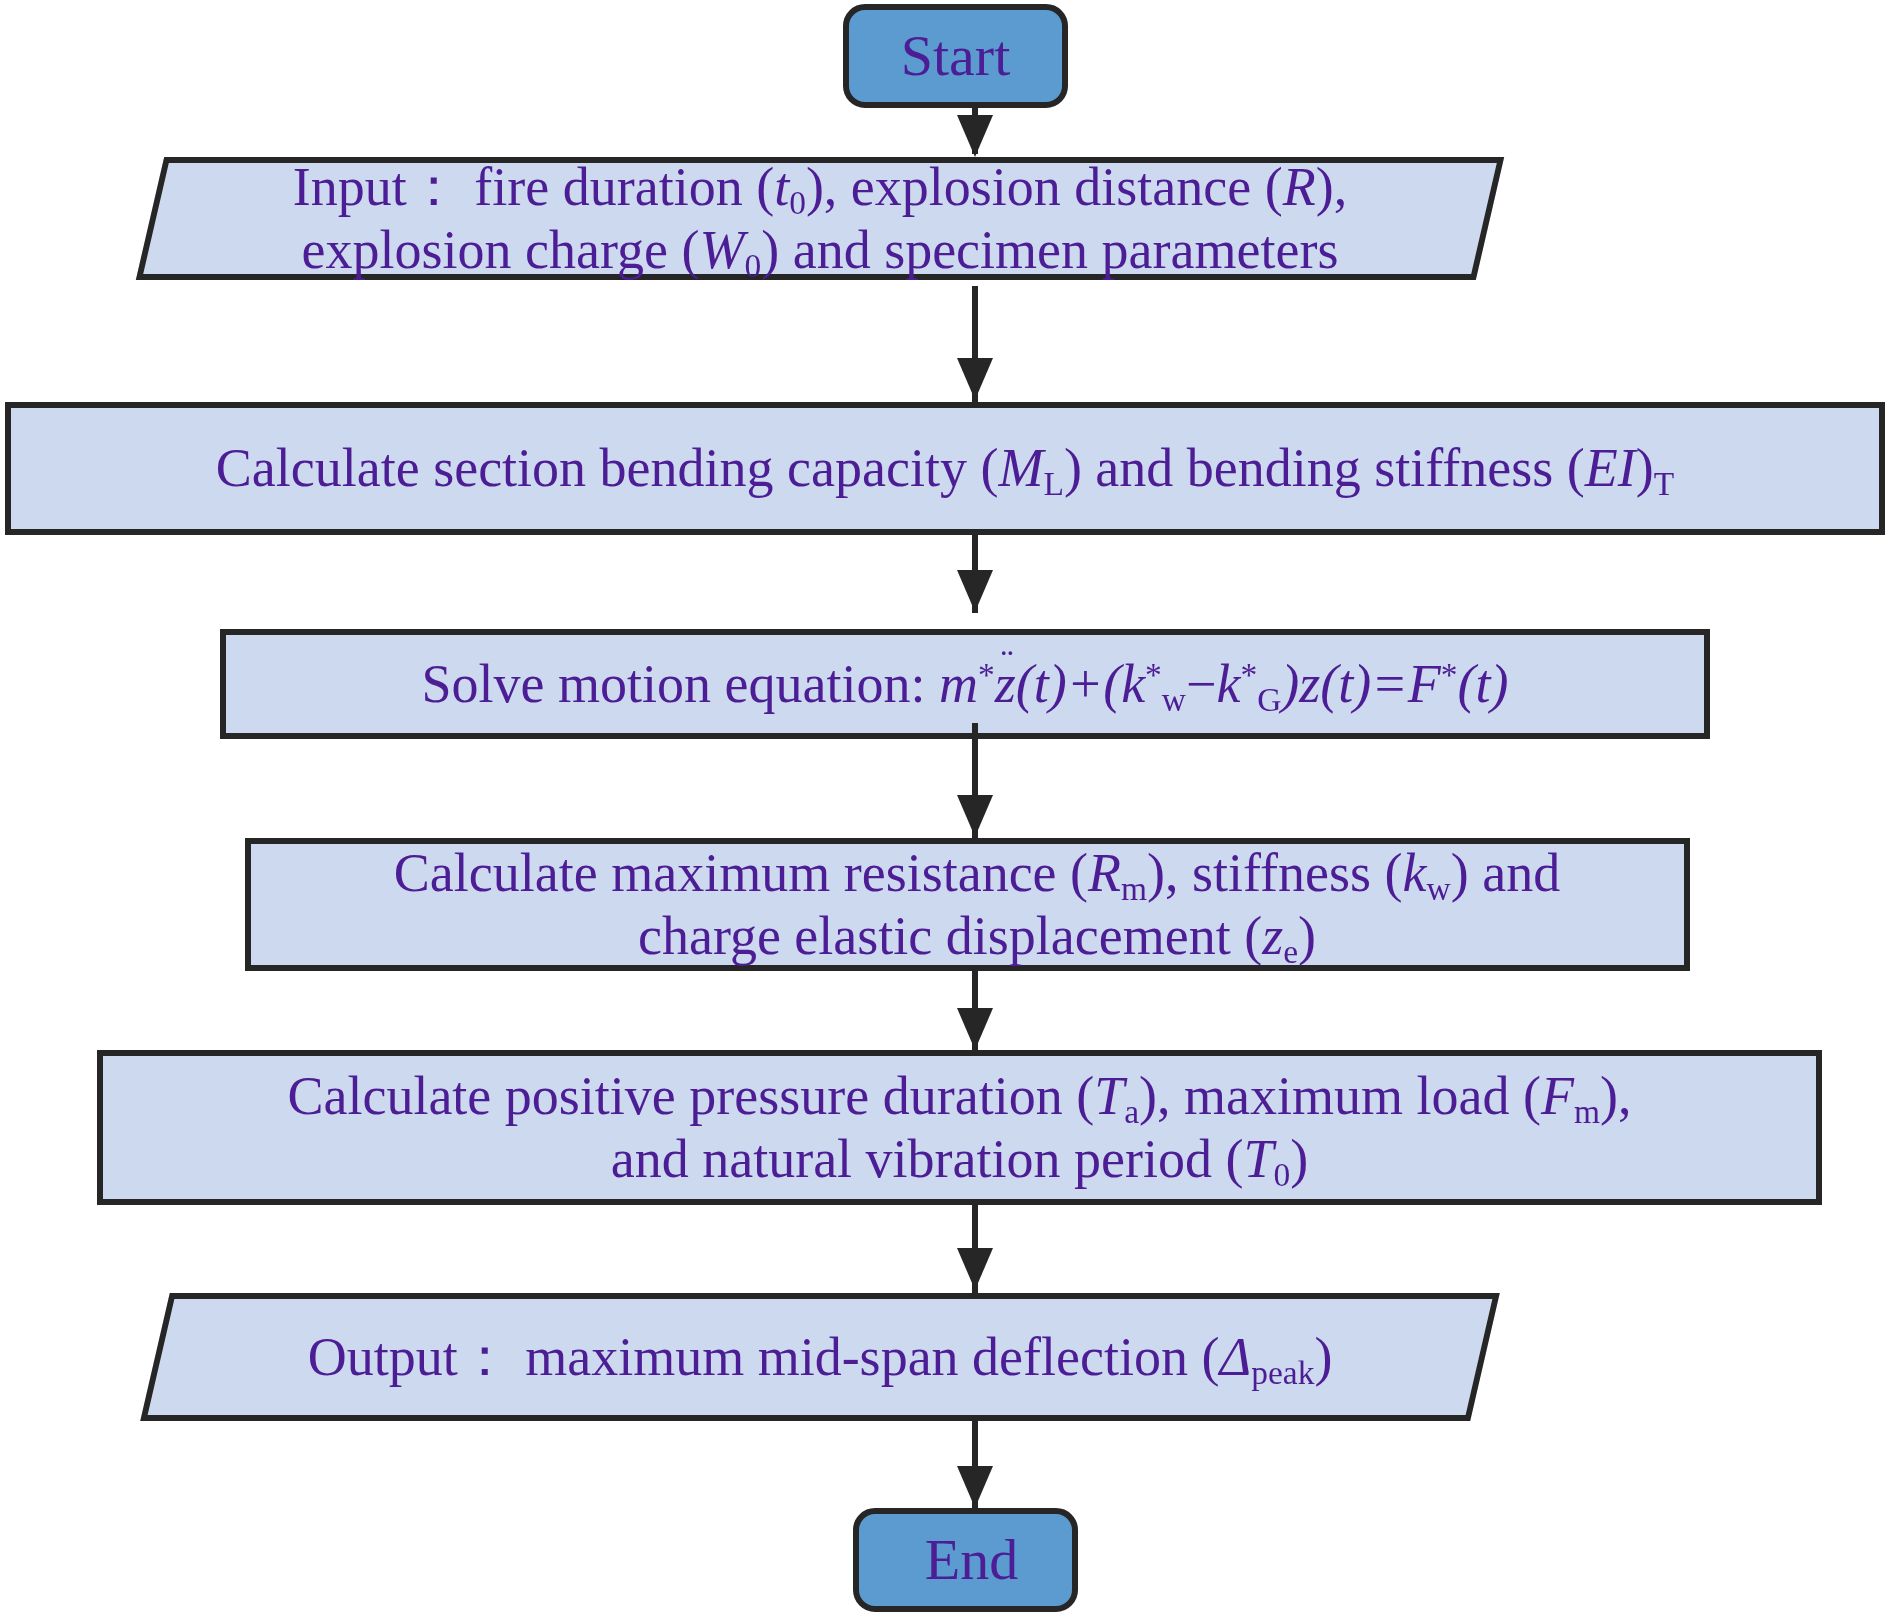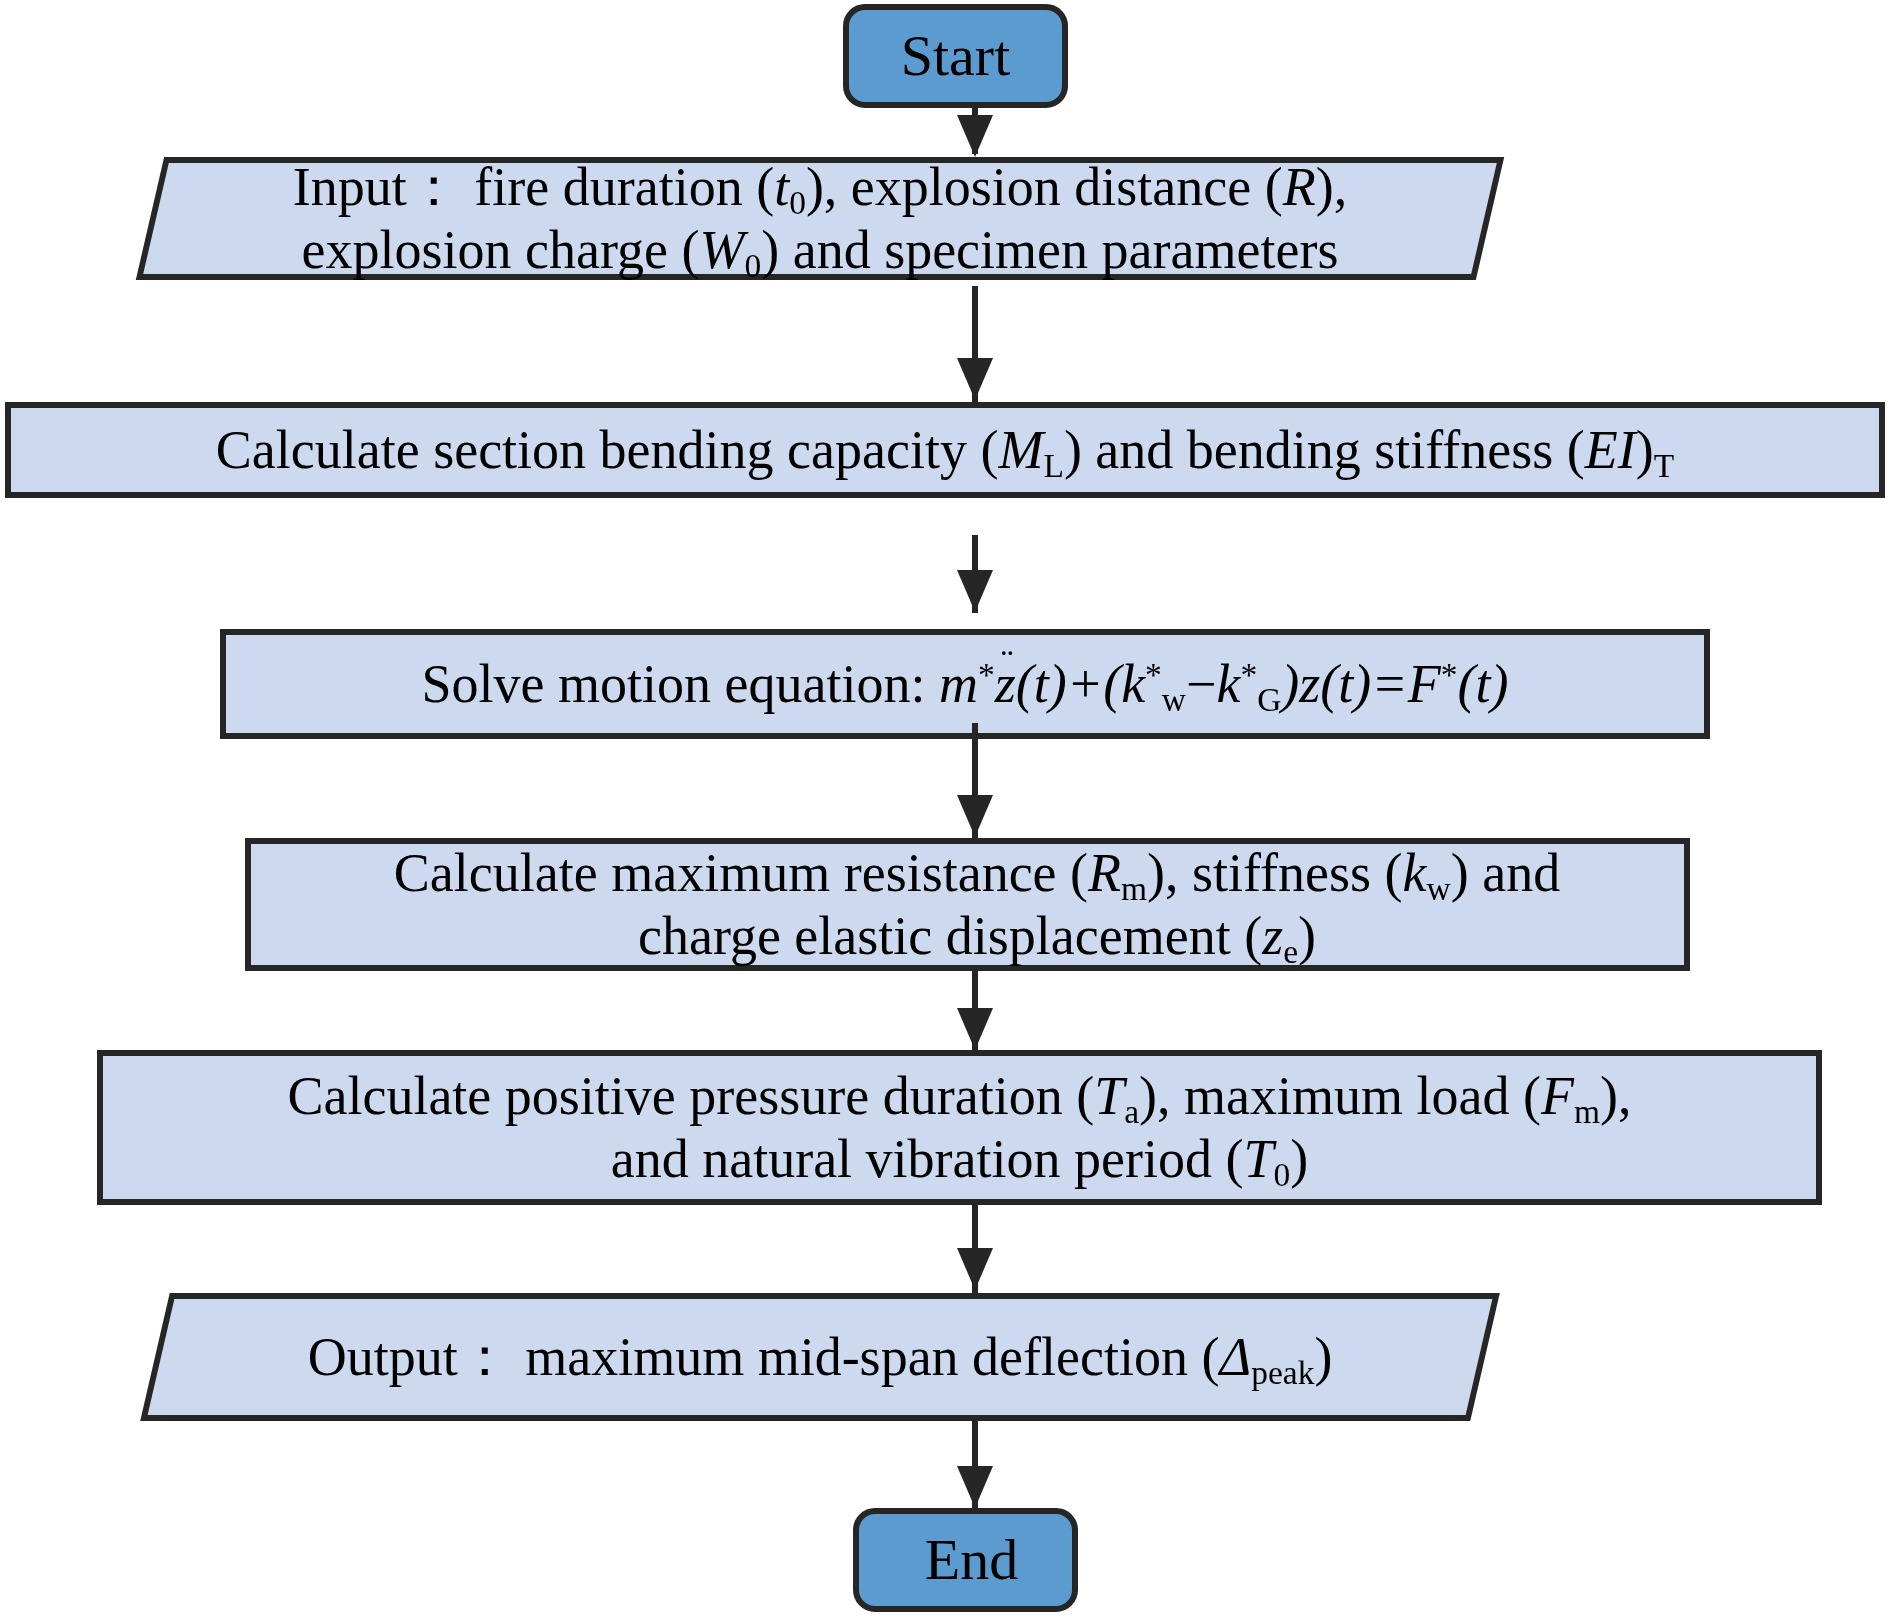--- a/index.html
+++ b/index.html
@@ -20,21 +20,21 @@
     height: 1621px;
   }
 
   
   .node-text {
     position: relative;
     z-index: 2;
     text-align: center;
     line-height: 1.16;
     white-space: nowrap;
-    color: #000000;
+    color: #4c1d95;
   }
 
   
   .terminator {
     position: absolute;
     background: #5b9bd0;
     border: 6px solid #262626;
     border-radius: 22px;
     box-sizing: border-box;
     display: flex;
@@ -131,21 +131,21 @@
       </div>
       <div>
         <span>explosion charge (</span><span class="it">W</span><sub>0</sub><span>) and specimen parameters</span>
       </div>
     </div>
   </div>
 
   <div class="conn" style="left:972px; top:286px; height:116px;"></div>
   <div class="arrowhead" style="left:957px; top:358px;"></div>
 
-  <div class="process" style="left:5px; top:402px; width:1880px; height:96px;">
+  <div class="process" style="left:5px; top:402px; width:1880px; height:133px;">
     <span class="node-text sz-54">
       <span>Calculate section bending capacity (</span><span class="it">M</span><sub>L</sub><span>) and bending stiffness (</span><span class="it">EI</span><span>)</span><sub>T</sub>
     </span>
   </div>
 
   <div class="conn" style="left:972px; top:535px; height:78px;"></div>
   <div class="arrowhead" style="left:957px; top:570px;"></div>
 
   <div class="process" style="left:220px; top:613px; width:1490px; height:110px;margin-top:16px;">
     <span class="node-text sz-54">

